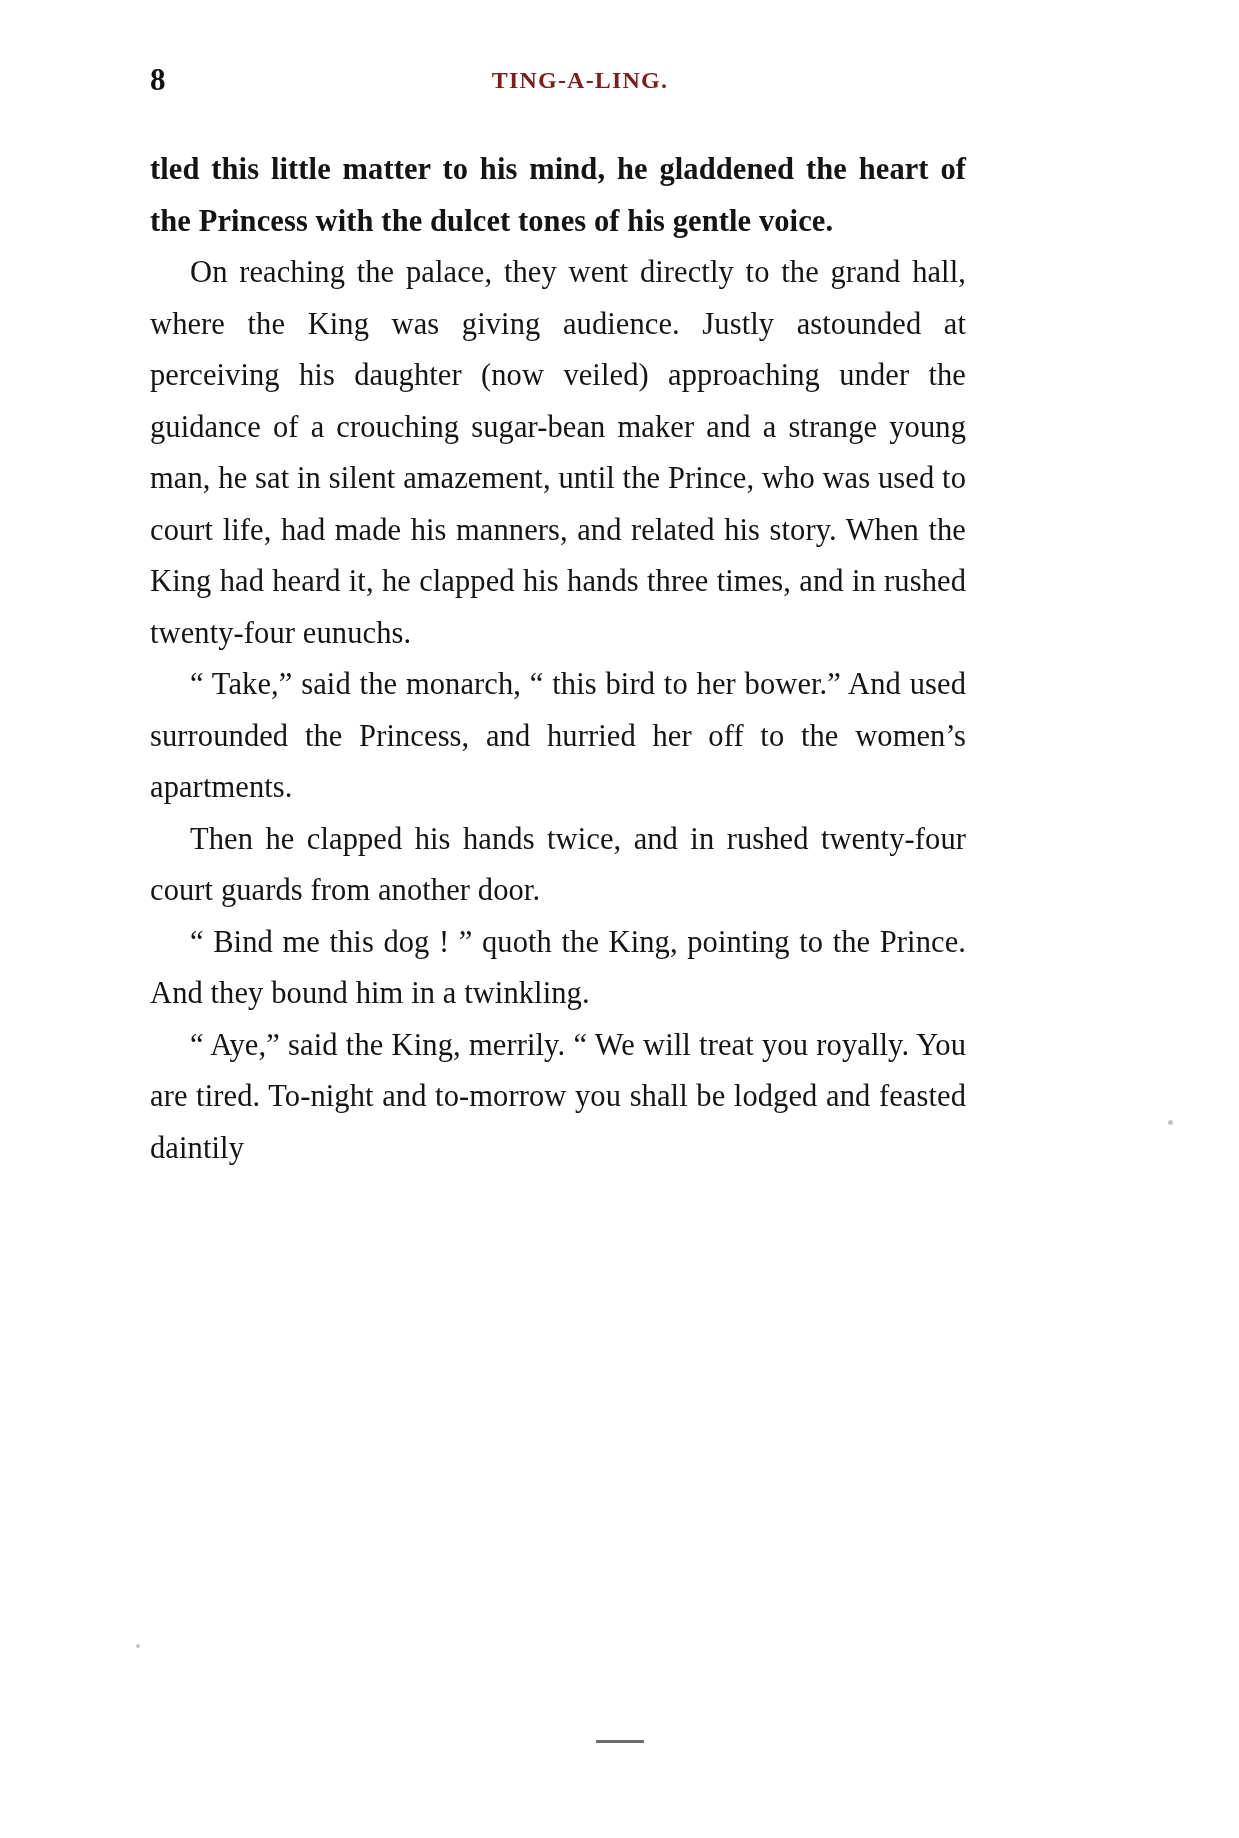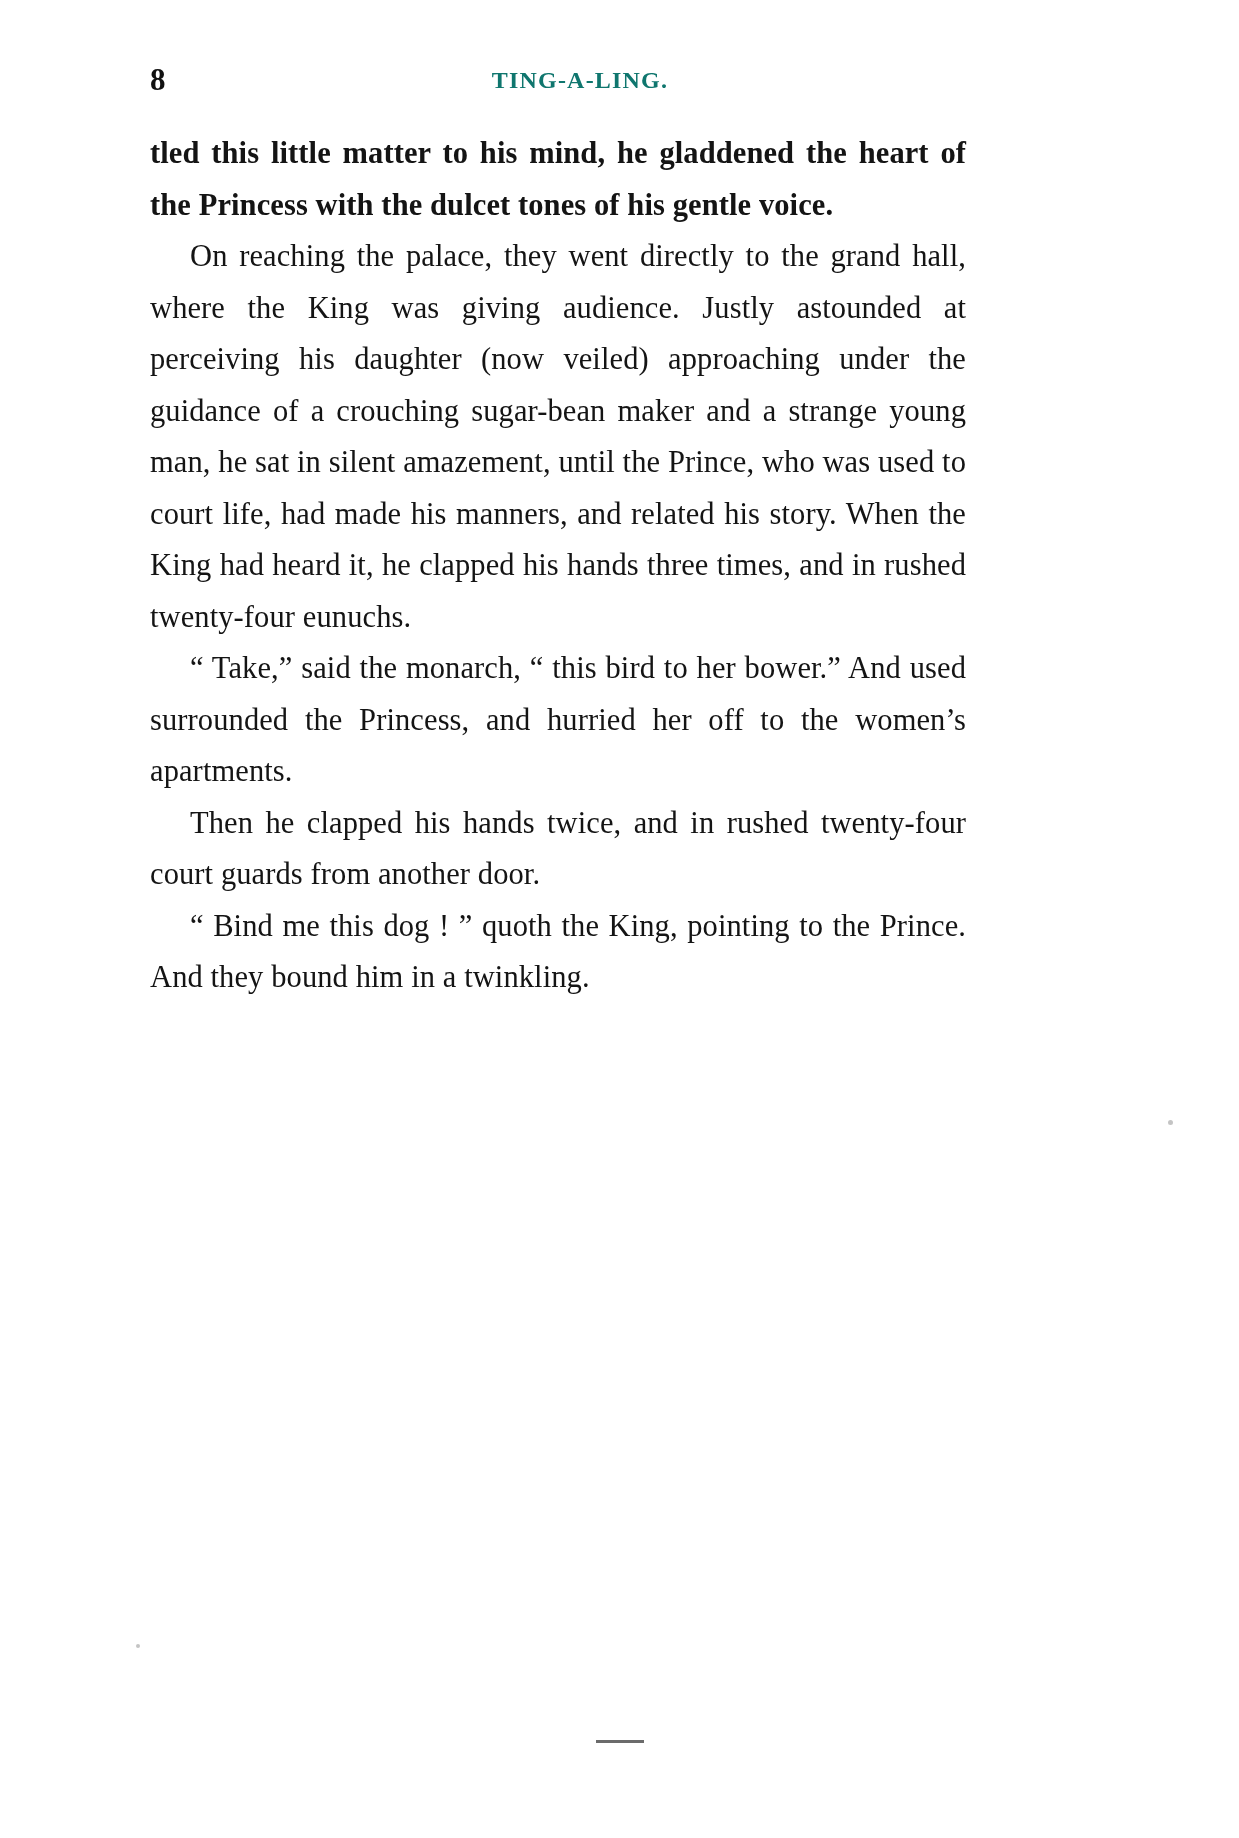--- a/index.html
+++ b/index.html
@@ -40,27 +40,27 @@
   }
   .running-head {
     position: absolute;
     left: 0;
     right: 0;
     top: 5px;
     text-align: center;
     font-size: 24px;
     font-weight: bold;
     letter-spacing: 1.2px;
-    color: #0f766e;
+    color: #7f1d1d;
     padding-left: 20px;
   }
   .textblock {
     position: absolute;
     left: 150px;
-    top: 128px;
+    top: 144px;
     width: 816px;
   }
   p {
     margin: 0;
     font-size: 30.5px;
     line-height: 51.5px;
     text-align: justify;
     text-justify: inter-word;
     color: #141414;
     letter-spacing: 0.1px;
@@ -97,19 +97,20 @@
     <span class="folio">8</span>
     <span class="running-head">TING-A-LING.</span>
   </div>
 
   <div class="textblock">
     <p class="ink-heavy">tled this little matter to his mind, he gladdened the heart of the Princess with the dulcet tones of his gentle voice.</p>
     <p class="indent">On reaching the palace, they went directly to the grand hall, where the King was giving audience.  Justly astounded at perceiving his daughter (now veiled) approaching under the guidance of a crouching sugar-bean maker and a strange young man, he sat in silent amazement, until the Prince, who was used to court life, had made his manners, and related his story.  When the King had heard it, he clapped his hands three times, and in rushed twenty-four eunuchs.</p>
     <p class="indent">“ Take,” said the monarch, “ this bird to her bower.”   And used surrounded the Princess, and hurried her off to the women’s apartments.</p>
     <p class="indent">Then he clapped his hands twice, and in rushed twenty-four court guards from another door.</p>
     <p class="indent">“ Bind me this dog ! ” quoth the King, pointing to the Prince.  And they bound him in a twinkling.</p>
+    <p class="indent">“ Aye,” said the King, merrily.  “ We will treat you royally.  You are tired.  To-night and to-morrow you shall be lodged and feasted daintily</p>
   </div>
 
   <div class="footmark"></div>
 
   <div class="speck" style="left:1168px; top:1120px; width:5px; height:5px;"></div>
   <div class="speck" style="left:136px; top:1644px; width:4px; height:4px;"></div>
 </div>
 
 </body></html>

